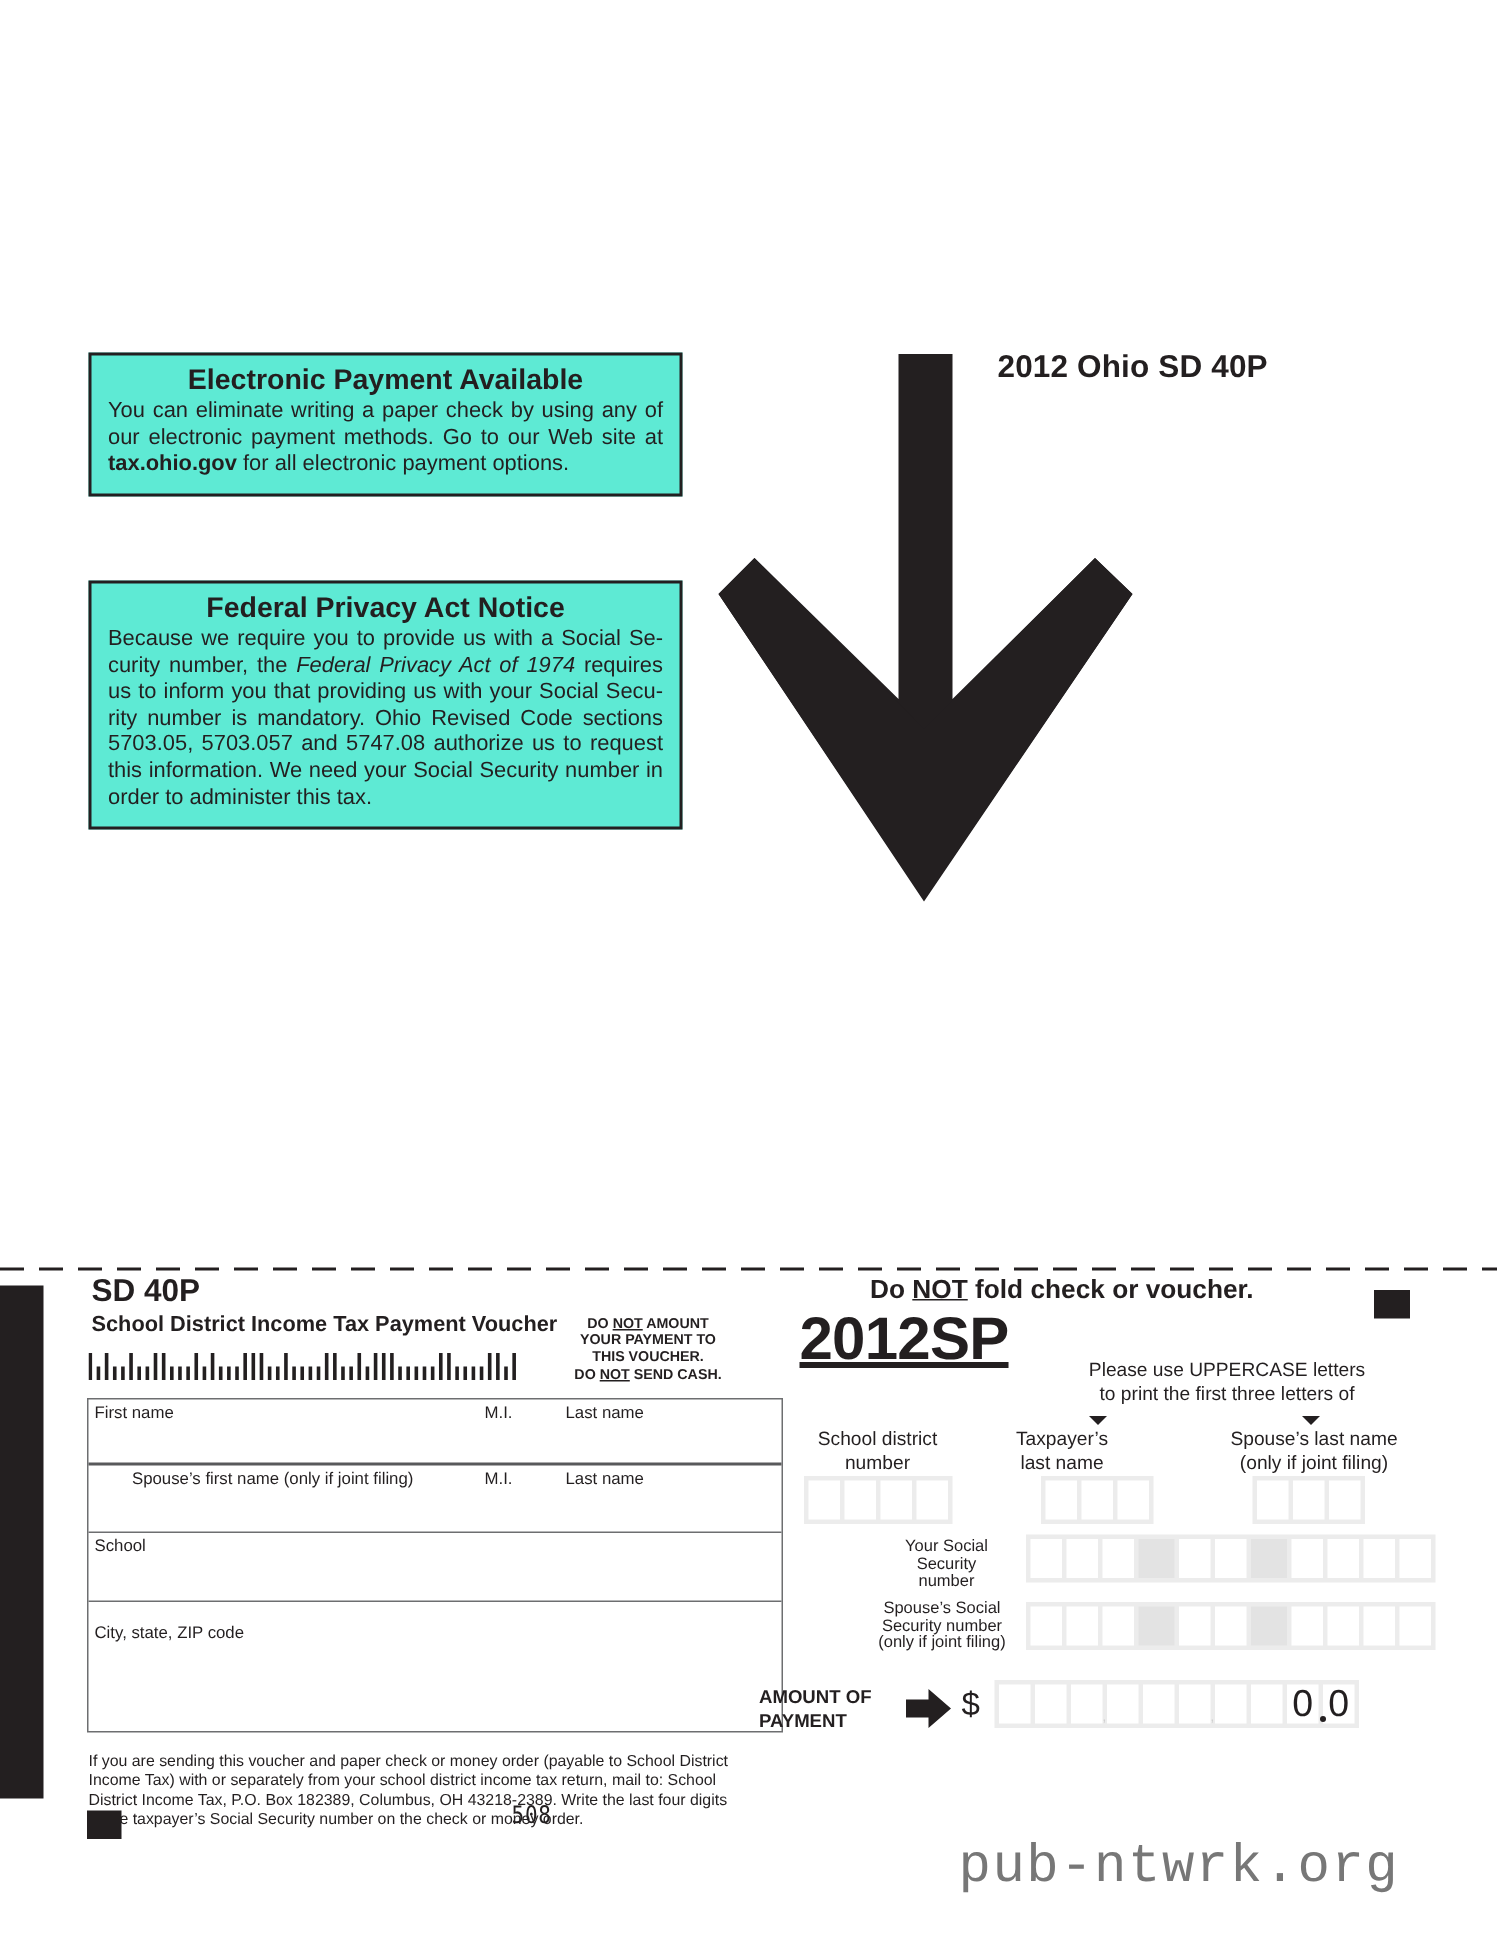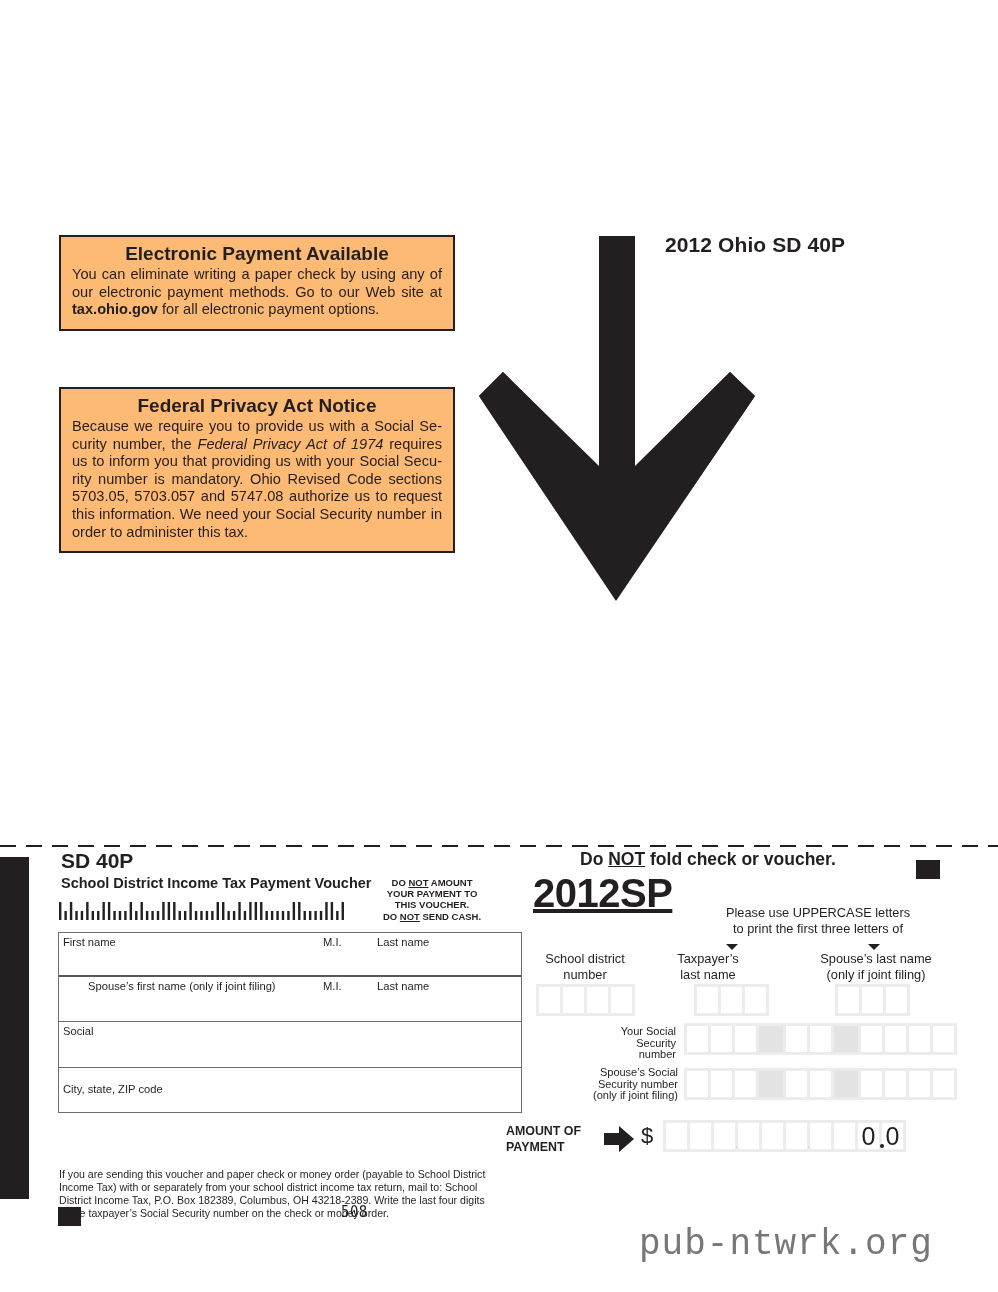--- a/index.html
+++ b/index.html
@@ -1,21 +1,21 @@
 <!DOCTYPE html>
 <html><head>
   <meta charset="utf-8">
   <style>
     * { box-sizing: border-box; margin: 0; padding: 0; }
     html, body { width: 998px; height: 1292px; background: #ffffff; overflow: hidden; }
     body { position: relative; font-family: "Liberation Sans", sans-serif; color: #231f20; }
     .abs { position: absolute; }
 
     
-    .notice { position: absolute; border: 2px solid #231f20; background: #fdba74; padding: 6px 11px 8px 11px; }
+    .notice { position: absolute; border: 2px solid #231f20; background: #5eead4; padding: 6px 11px 8px 11px; }
     .notice h2 { font-size: 19px; font-weight: bold; text-align: center; line-height: 22px; margin-bottom: 1px; }
     .notice p { font-size: 14.6px; line-height: 17.6px; text-align: justify; text-align-last: left; }
     .notice b { font-weight: bold; }
     .notice i { font-style: italic; }
 
     #form-title { left: 665px; top: 233px; font-size: 21px; font-weight: bold; letter-spacing: 0.1px; }
 
     
     #cut-line { left: 0; top: 845px; width: 998px; height: 0; border-top: 2px dashed #231f20; }
     #cut-line { border-top: none; height: 2px;
@@ -37,34 +37,34 @@
 
     #year-code { left: 533px; top: 871px; font-size: 40px; font-weight: bold; letter-spacing: -0.5px; line-height: 44px; text-decoration: underline; }
 
     #uppercase-note { left: 700px; top: 905px; width: 236px; font-size: 12.8px; text-align: center; line-height: 16px; }
 
     .tri { position: absolute; width: 0; height: 0; border-left: 6px solid transparent; border-right: 6px solid transparent; border-top: 6px solid #231f20; }
 
     .col-label { position: absolute; font-size: 12.8px; text-align: center; line-height: 16px; }
 
     
-    #name-table { left: 58px; top: 932px; width: 464px; height: 181px; border: 1px solid #6d6e70; }
+    #name-table { left: 58px; top: 932px; width: 464px; height: 223px; border: 1px solid #6d6e70; }
     .nrow { position: absolute; left: 0; width: 462px; border-bottom: 1px solid #6d6e70; }
     .nrow:last-child { border-bottom: none; }
     .nlabel { position: absolute; top: 3px; font-size: 11.2px; color: #231f20; }
     .ninput { position: absolute; border: none; background: transparent; font-family: "Liberation Sans", sans-serif; font-size: 13px; height: 20px; }
 
     #mail-instructions { left: 59px; top: 1168px; width: 430px; font-size: 10.6px; line-height: 13px; }
 
     
     .box-group { position: absolute; background: #ececec; display: flex; align-items: center; padding: 3px; gap: 3px; }
     .digit { width: 21px; height: 26px; background: #ffffff; border: none; font-family: "Liberation Sans", sans-serif; font-size: 16px; text-align: center; color: #231f20; }
     .gap-block { width: 24px; height: 26px; background: #e3e3e3; }
 
-    .ssn-label { position: absolute; font-size: 11px; text-align: right; line-height: 11.6px; }
+    .ssn-label { position: absolute; font-size: 11px; text-align: center; line-height: 11.6px; }
 
     #amount-label { left: 506px; top: 1123px; width: 84px; font-size: 12.4px; font-weight: bold; text-align: left; line-height: 16px; }
     #amount-arrow { left: 604px; top: 1126px; width: 30px; height: 26px; }
     #dollar-sign { left: 641px; top: 1123px; font-size: 22px; }
     #amount-boxes { left: 663px; top: 1120px; }
     .cents { font-size: 25px; width: 21px; height: 26px; line-height: 26px; text-align: center; background: #fff; color: #231f20; }
     .decimal { position: absolute; left: 880px; top: 1144px; width: 4px; height: 4px; border-radius: 50%; background: #231f20; }
     .comma { position: absolute; font-size: 9px; color: #cfcfcf; }
 
     #corner-mark-bottom { left: 58px; top: 1207px; width: 23px; height: 19px; background: #231f20; }
@@ -201,21 +201,21 @@
   </div>
   <div class="nrow" style="top:44px; height:45px;">
     <span class="nlabel" style="left:4px;margin-left:25px;">Spouse’s first name (only if joint filing)</span>
     <span class="nlabel" style="left:264px;">M.I.</span>
     <span class="nlabel" style="left:318px;">Last name</span>
     <input class="ninput" style="left: 4px; top: 20px; width: 250px;" value="">
     <input class="ninput" style="left: 264px; top: 20px; width: 46px;" value="">
     <input class="ninput" style="left: 318px; top: 20px; width: 140px;" value="">
   </div>
   <div class="nrow" style="top:89px; height:46px;">
-    <span class="nlabel" style="left:4px;">Social</span>
+    <span class="nlabel" style="left:4px;">School</span>
     <input class="ninput" style="left: 4px; top: 21px; width: 454px;" value="">
   </div>
   <div class="nrow" style="top:135px; height:44px;margin-top:12px;">
     <span class="nlabel" style="left:4px;">City, state, ZIP code</span>
     <input class="ninput" style="left: 4px; top: 20px; width: 454px;" value="">
   </div>
 </div>
 
 <div id="mail-instructions" class="abs">If you are sending this voucher and paper check or money order (payable to School District Income Tax) with or separately from your school district income tax return, mail to: School District Income Tax, P.O. Box 182389, Columbus, OH  43218-2389. Write the last four digits of the taxpayer’s Social Security number on the check or money order.</div>
 

